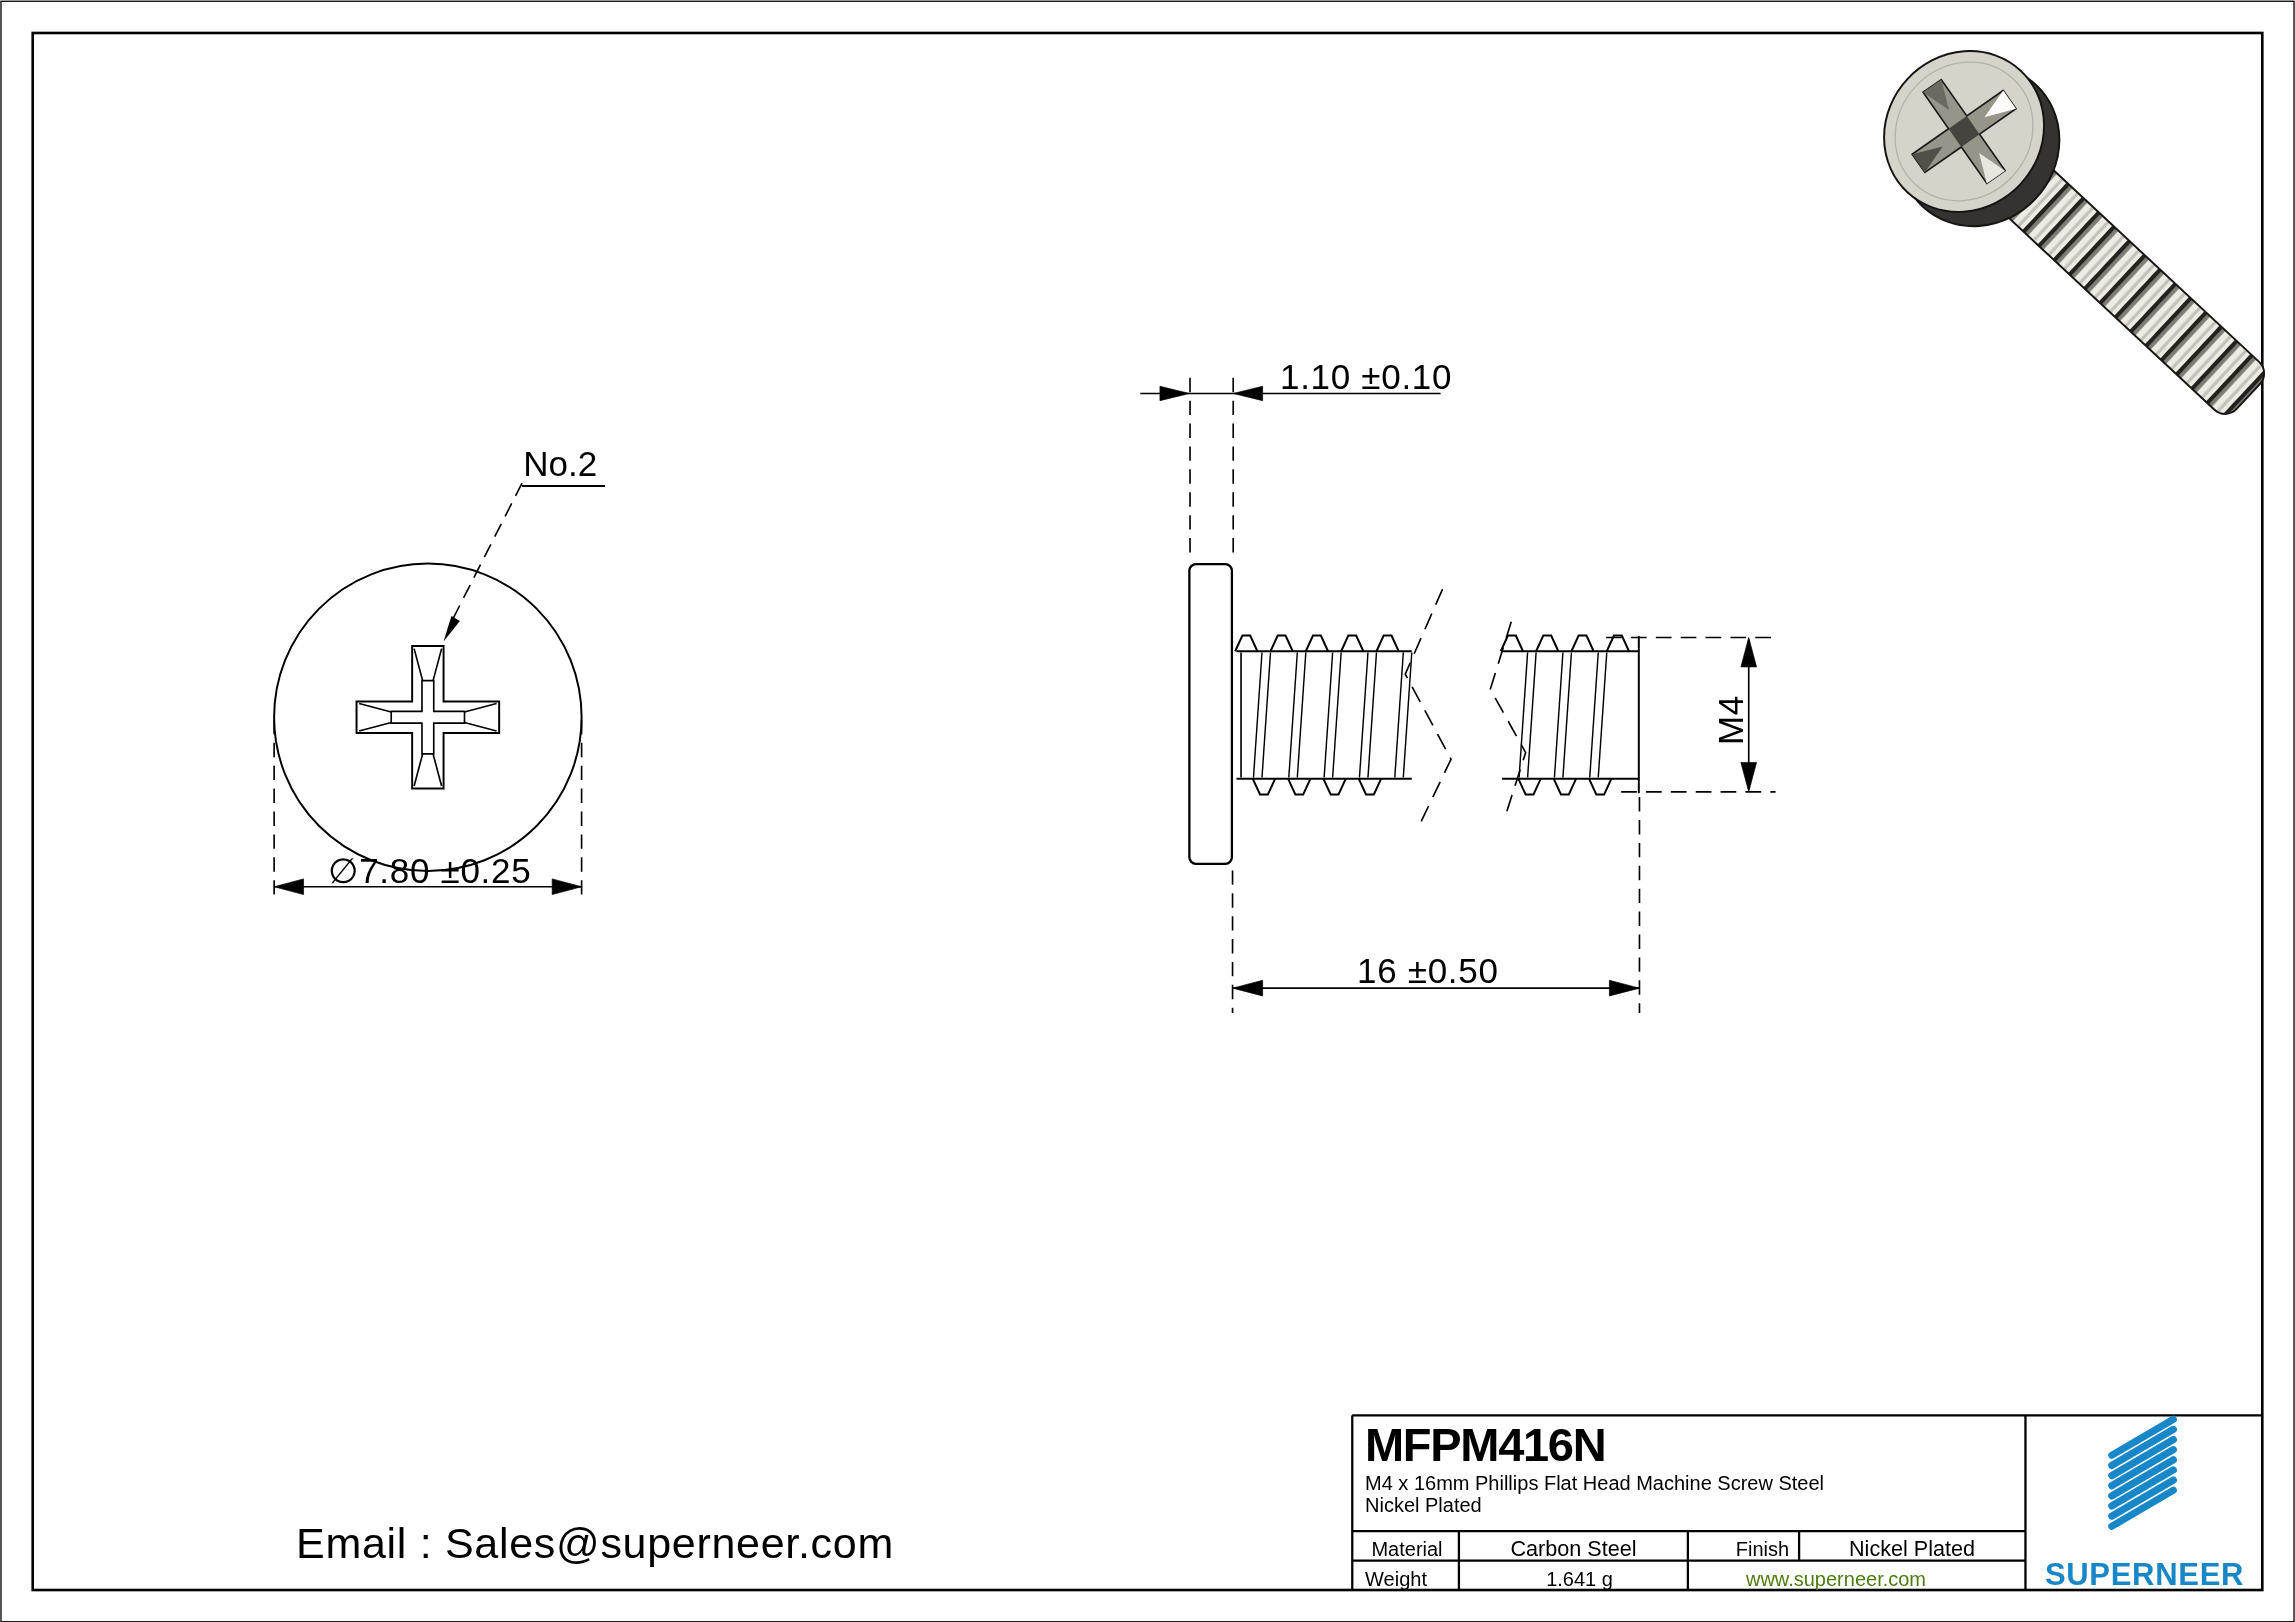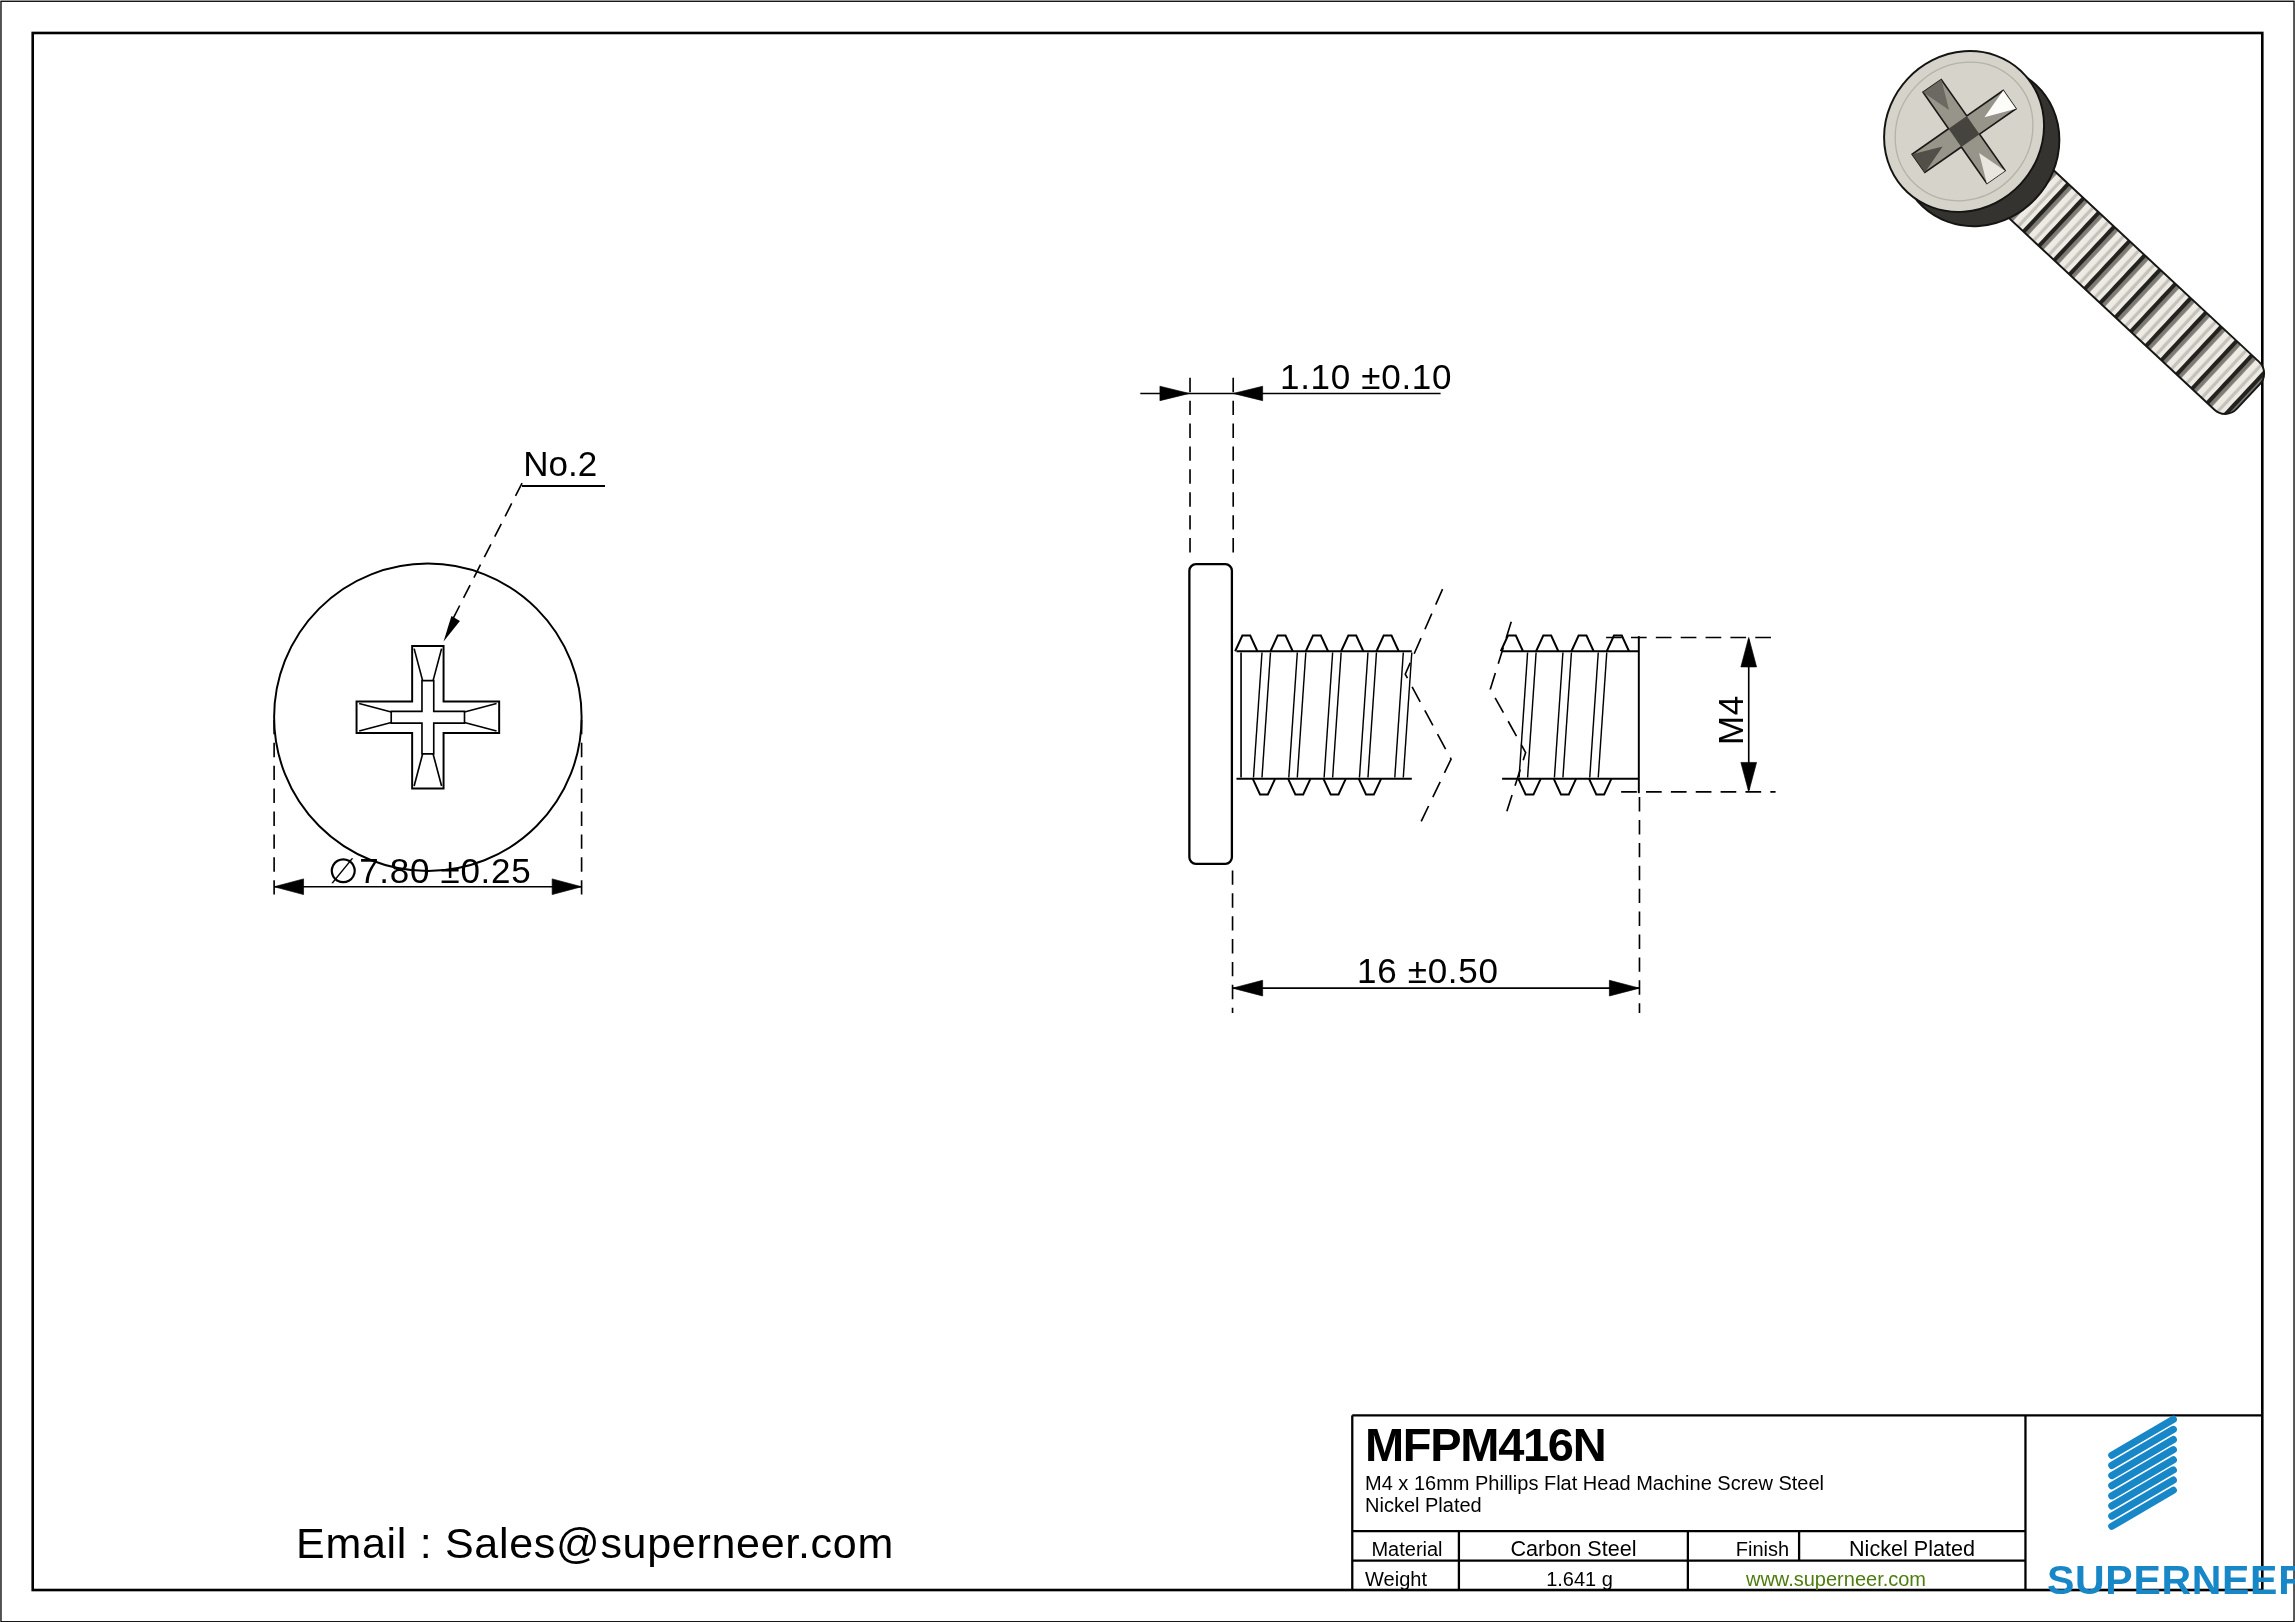--- a/index.html
+++ b/index.html
@@ -186,14 +186,14 @@
 <div class="abs" style="left:1365px;top:1494px;font-size:20px;">Nickel Plated</div>
 
 <div class="cell" style="left:1353px;width:108px;top:1538px;font-size:20px;">Material</div>
 <div class="cell" style="left:1459px;width:229px;top:1536px;font-size:21.6px;">Carbon Steel</div>
 <div class="cell" style="left:1688px;width:111px;top:1538px;font-size:20px;margin-left:19px;">Finish</div>
 <div class="cell" style="left:1799px;width:226px;top:1536px;font-size:21.6px;">Nickel Plated</div>
 <div class="cell" style="left:1353px;width:86px;top:1568px;font-size:20px;">Weight</div>
 <div class="cell" style="left:1459px;width:229px;top:1568px;font-size:20px;margin-left:6px;">1.641 g</div>
 <div class="cell" style="left:1688px;width:296px;top:1568px;font-size:20px;color:#4d7c0f;">www.superneer.com</div>
 
-<div class="cell" style="left:2026px;width:237px;top:1557px;font-size:41px;font-weight:700;color:#1787c8;letter-spacing:0.7px;padding-left:21px;">SUPERNEER</div>
+<div class="cell" style="left:2026px;width:237px;top:1557px;font-size:31px;font-weight:700;color:#1787c8;letter-spacing:0.7px;">SUPERNEER</div>
 
 
 </body></html>

